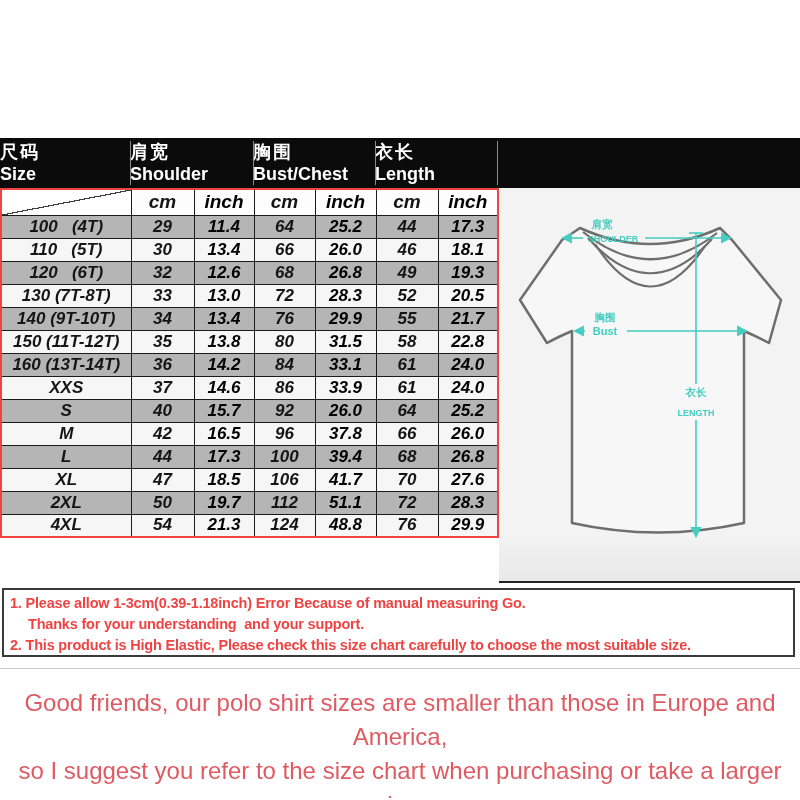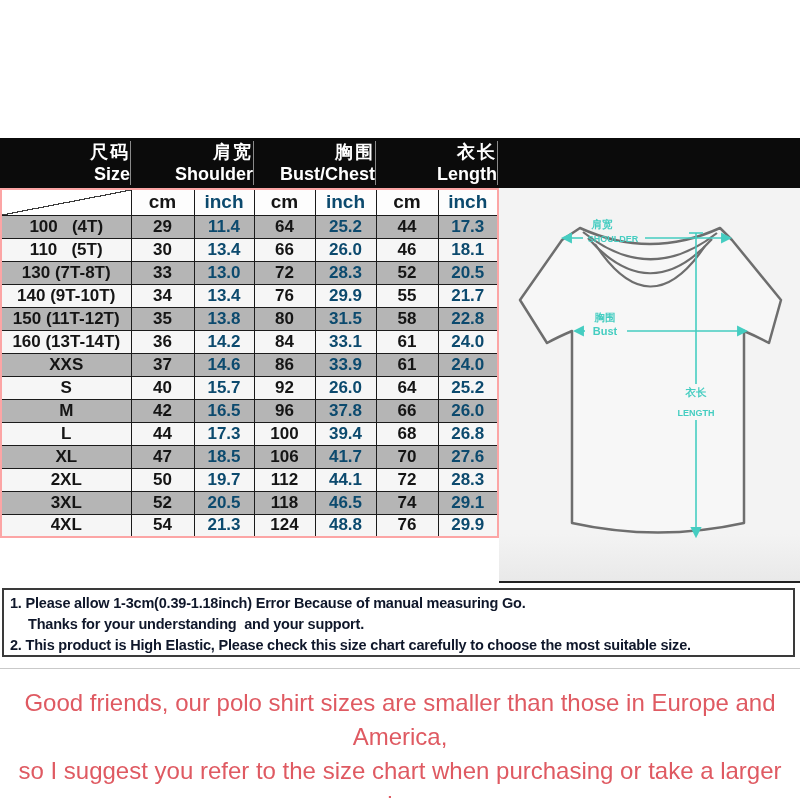--- a/index.html
+++ b/index.html
@@ -8,68 +8,69 @@
     position:relative; width:800px; height:800px; margin:0 auto;
     background:#ffffff; overflow:hidden;
     font-family:"Liberation Sans","DejaVu Sans",sans-serif;
   }
 
   
   .header-band {
     position:absolute; left:0; top:138px; width:800px; height:50px;
     background:#0b0b0b;
   }
-  .hcol { position:absolute; top:2px; height:46px; text-align:right; color:#ffffff; }
+  .hcol { position:absolute; top:2px; height:46px; text-align:left; color:#ffffff; }
   .hcol .zh { font-size:18px; font-weight:bold; line-height:24px; letter-spacing:2px; }
   .hcol .en { font-size:18px; font-weight:bold; line-height:21px; }
   .hsep { position:absolute; top:3px; width:1px; height:44px; background:#8a8a8a; }
 
   
   .size-table {
     position:absolute; left:0; top:188px;
     border-collapse:collapse; table-layout:fixed;
-    border:2px solid #fca5a5;
+    border:2px solid #ef4444;
+    font-style:italic;
   }
   .size-table td {
     border:1px solid #1b1b1b;
     text-align:center; vertical-align:middle;
     padding:0; height:23px;
     font-size:17px; font-weight:700; color:#151515;
     overflow:hidden;
   }
   .size-table thead td { height:26px; background:#fdfdfd; }
   .size-table td.unit-cm   { font-size:19px; }
   .size-table td.unit-inch { font-size:19px; color:#c8332b; }
   .size-table td.diag {
     background:
       linear-gradient(to bottom right,
         transparent 48.8%, #3c3c3c 48.8%, #3c3c3c 51.2%, transparent 51.2%);
   }
-  .size-table td.inch { color:#0c4a6e; border-left:1px dotted #4a4a4a; }
+  .size-table td.inch { color:#000000; border-left:1px dotted #4a4a4a; }
   .size-table td.size-cell { white-space:pre; font-weight:600; font-size:17px; }
   .size-table tbody tr:nth-child(odd) td { background:#b5b5b5; }
   .size-table tbody tr:nth-child(even) td { background:#f6f6f6; }
 
   
   .diagram-panel {
     position:absolute; left:499px; top:188px; width:301px; height:395px;
     background:linear-gradient(180deg,#f3f3f3 0%,#f3f3f3 88%,#e9e9e9 100%);
     border-bottom:2px solid #222222;
   }
   .diagram-panel svg { display:block; width:301px; height:393px; }
   .teal-label { font-family:"Liberation Sans",sans-serif; fill:#45cdc1; font-weight:bold; }
 
   
   .notes-box {
     position:absolute; left:2px; top:588px; width:793px; height:69px;
     border:2px solid #3a3a3a; background:#ffffff;
     padding:3px 0 0 6px;
   }
   .note-line {
-    font-size:14.5px; font-weight:bold; color:#0f172a;
+    font-size:14.5px; font-weight:bold; color:#ef4444;
     line-height:21px; letter-spacing:-0.2px; white-space:pre;
   }
   .note-line.indent { padding-left:18px; }
   .notes-underline {
     position:absolute; left:0; top:668px; width:800px; height:1px; background:#c9c9c9;
   }
 
   
   .footer-note {
     position:absolute; left:0; top:686px; width:800px;
@@ -140,20 +141,29 @@
     <tr>
       <td class="size-cell">110   (5T)</td>
       <td>30</td>
       <td class="inch">13.4</td>
       <td>66</td>
       <td class="inch">26.0</td>
       <td>46</td>
       <td class="inch">18.1</td>
     </tr>
 
+    <tr>
+      <td class="size-cell">120   (6T)</td>
+      <td>32</td>
+      <td class="inch">12.6</td>
+      <td>68</td>
+      <td class="inch">26.8</td>
+      <td>49</td>
+      <td class="inch">19.3</td>
+    </tr>
 
     <tr>
       <td class="size-cell">130 (7T-8T)</td>
       <td>33</td>
       <td class="inch">13.0</td>
       <td>72</td>
       <td class="inch">28.3</td>
       <td>52</td>
       <td class="inch">20.5</td>
     </tr>
@@ -237,34 +247,25 @@
       <td class="inch">41.7</td>
       <td>70</td>
       <td class="inch">27.6</td>
     </tr>
 
     <tr>
       <td class="size-cell">2XL</td>
       <td>50</td>
       <td class="inch">19.7</td>
       <td>112</td>
-      <td class="inch">44.1</td>
+      <td class="inch">51.1</td>
       <td>72</td>
       <td class="inch">28.3</td>
     </tr>
 
-    <tr>
-      <td class="size-cell">3XL</td>
-      <td>52</td>
-      <td class="inch">20.5</td>
-      <td>118</td>
-      <td class="inch">46.5</td>
-      <td>74</td>
-      <td class="inch">29.1</td>
-    </tr>
 
     <tr>
       <td class="size-cell">4XL</td>
       <td>54</td>
       <td class="inch">21.3</td>
       <td>124</td>
       <td class="inch">48.8</td>
       <td>76</td>
       <td class="inch">29.9</td>
     </tr>

